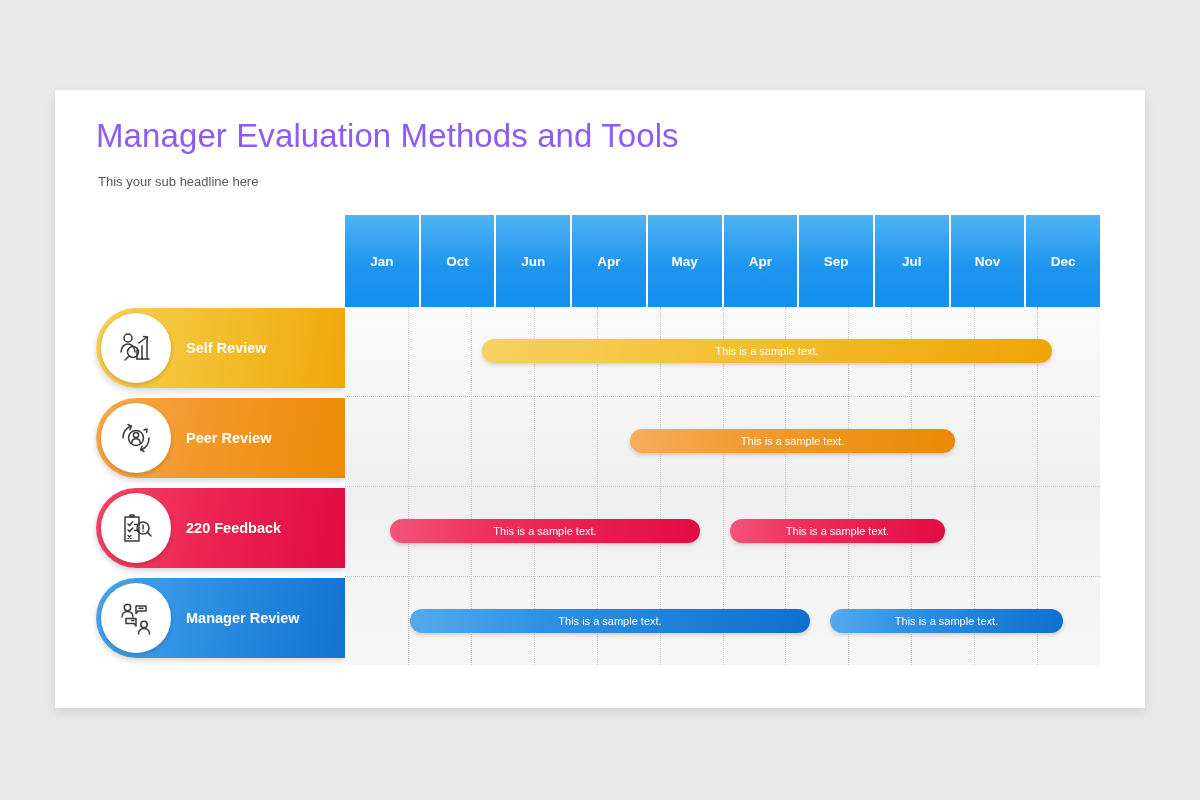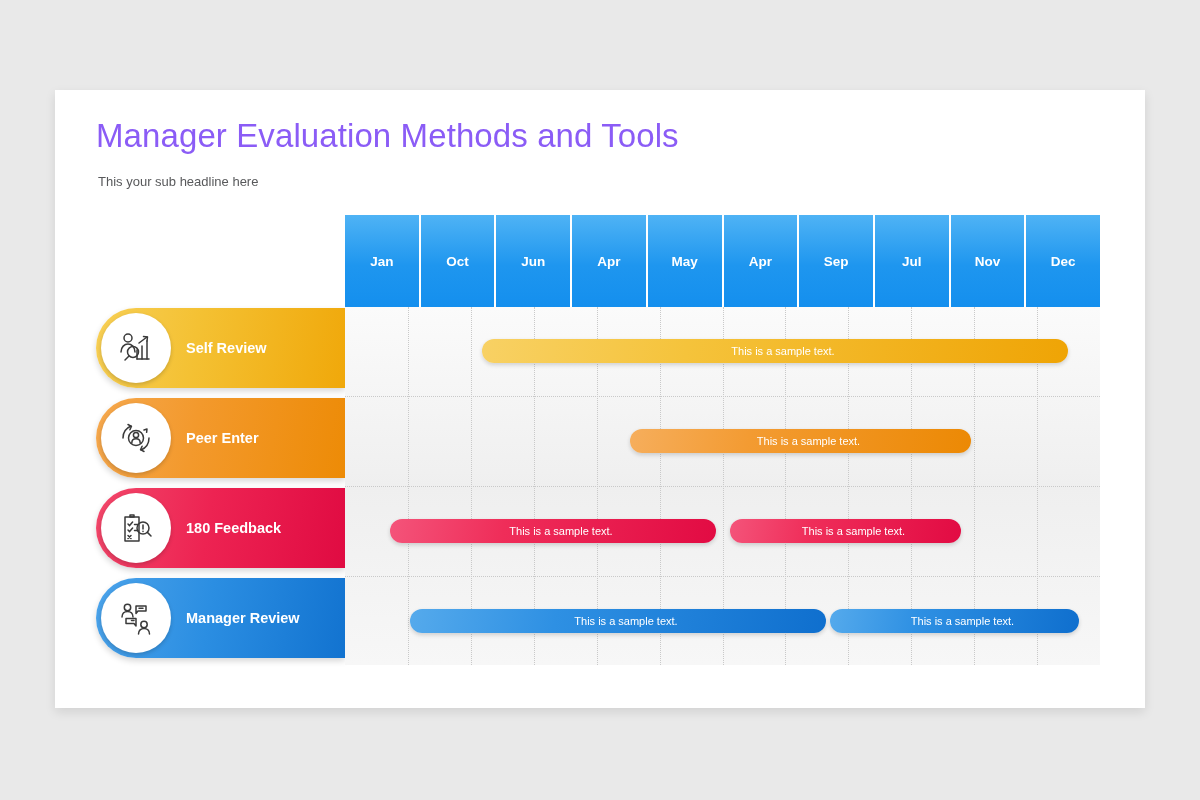--- a/index.html
+++ b/index.html
@@ -155,21 +155,20 @@
     height: 24px;
     border-radius: 12px;
     display: flex;
     align-items: center;
     justify-content: center;
     color: #ffffff;
     font-size: 11px;
     font-weight: 400;
     white-space: nowrap;
     box-shadow: 0 2px 4px rgba(0,0,0,0.16);
-    padding-left: 16px;
   }
   .bar-0 { background: linear-gradient(100deg, #F8D164 0%, #F5C33B 35%, #EFA405 100%); }
   .bar-1 { background: linear-gradient(100deg, #F6AE5C 0%, #F39B32 35%, #EC8904 100%); }
   .bar-2 { background: linear-gradient(100deg, #F4547A 0%, #EF2D59 35%, #E20B43 100%); }
   .bar-3 { background: linear-gradient(100deg, #55AAEC 0%, #2E90E3 35%, #0F6FCE 100%); }
 </style>
 </head>
 <body>
 
 <div class="slide">
@@ -201,38 +200,38 @@
           <circle cx="21" cy="21" r="7.5"></circle>
           <circle cx="21" cy="18" r="2.6"></circle>
           <path d="M16.8 26c0-2.6 1.9-4.2 4.2-4.2s4.2 1.6 4.2 4.2"></path>
           <path d="M8 21a13 13 0 0 1 8-12"></path>
           <path d="M34 21a13 13 0 0 1-8 12"></path>
           <path d="M13 7.5l3.5 1.8-1.6 3.4"></path>
           <path d="M29 34.5l-3.5-1.8 1.6-3.4"></path>
           <path d="M29 13l3-1-.4 3.3"></path>
         </svg>
       </div>
-      <div class="row-text">Peer Enter</div>
+      <div class="row-text">Peer Review</div>
     </div>
 
     <div class="row-label lbl-2" style="top:398px">
       <div class="icon-circle">
         <svg width="42" height="42" viewBox="0 0 42 42" fill="none" stroke="#3a3a3a" stroke-width="1.5" stroke-linecap="round" stroke-linejoin="round">
           <path d="M10 10h14v24H10z"></path>
           <path d="M15 10V8h4v2z"></path>
           <path d="M13 17l1.6 1.6L17.6 15"></path>
           <path d="M13 23l1.6 1.6L17.6 21"></path>
           <path d="M13 28.5l3 3M16 28.5l-3 3"></path>
           <path d="M19.5 17.5H23M19.5 23.5H23"></path>
           <circle cx="28" cy="21" r="6"></circle>
           <path d="M28 18v4M28 24.2v.3"></path>
           <path d="M32.4 25.4l3.6 3.6"></path>
         </svg>
       </div>
-      <div class="row-text">180 Feedback</div>
+      <div class="row-text">220 Feedback</div>
     </div>
 
     <div class="row-label lbl-3" style="top:488px">
       <div class="icon-circle">
         <svg width="42" height="42" viewBox="0 0 42 42" fill="none" stroke="#3a3a3a" stroke-width="1.5" stroke-linecap="round" stroke-linejoin="round">
           <circle cx="12.5" cy="10.5" r="3.2"></circle>
           <path d="M7 20c0-3.5 2.4-5.6 5.5-5.6S18 16.5 18 20"></path>
           <circle cx="29" cy="27.5" r="3.2"></circle>
           <path d="M23.5 37c0-3.5 2.4-5.6 5.5-5.6S34.5 33.5 34.5 37"></path>
           <path d="M21 9h10v5H23l-2 2.4z"></path>

